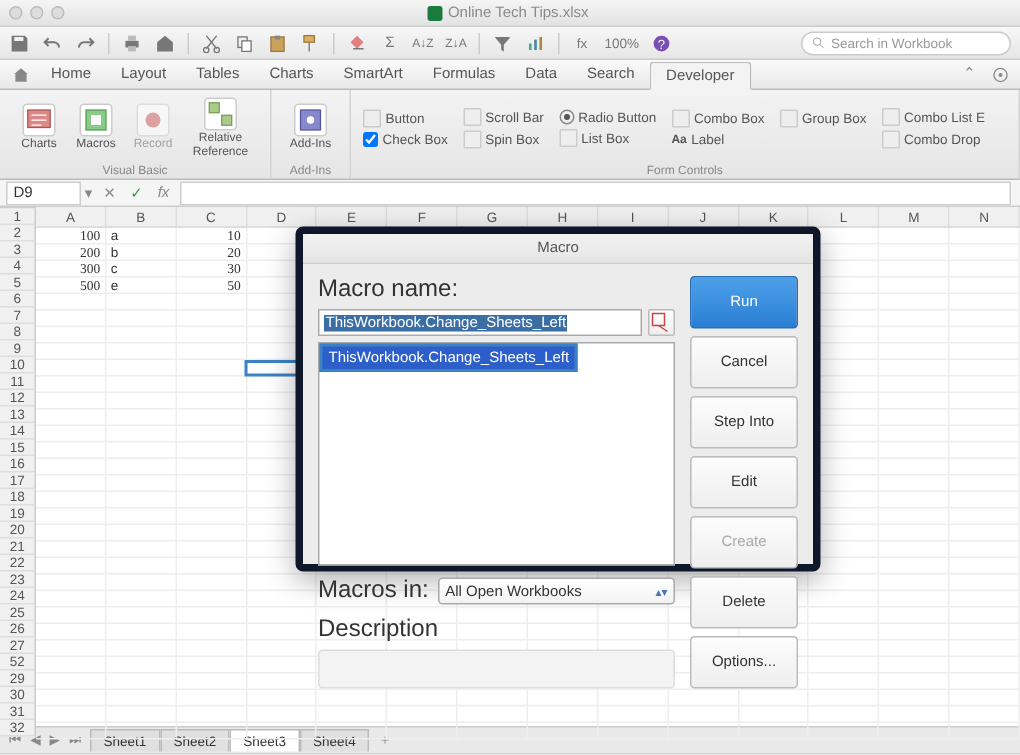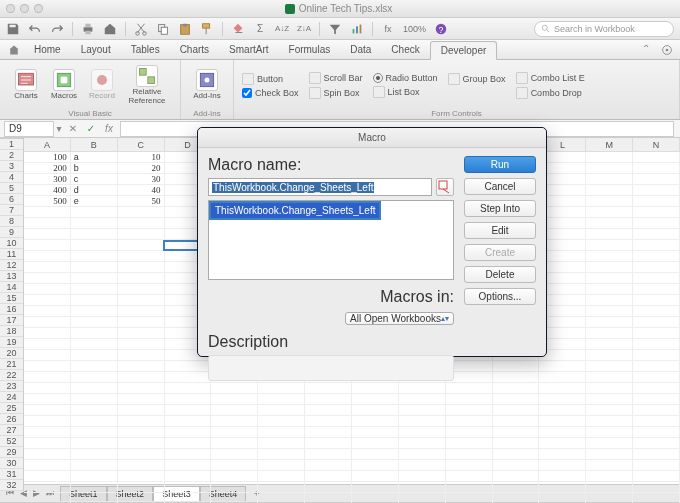--- a/index.html
+++ b/index.html
@@ -59,26 +59,26 @@
 .sheettabs .nav { display: flex; gap: 2px; padding: 0 4px; color: #888; }
 .sheettabs .nav span { padding: 0 2px; }
 .stab { padding: 2px 8px; background: #e0e0e0; border: 1px solid #bbb; border-bottom: none; }
 .stab.active { background: #fff; font-weight: normal; text-align: right; }
 .sheettabs .add { padding: 0 6px; color: #888; }
 .sheettabs .spacer { flex: 1; }
 
 .status { height: 17px; background: linear-gradient(#f0f0f0,#dedede); display: flex; align-items: center; font-size: 9px; color: #555; padding: 0 6px; gap: 8px; border-top: 1px solid #ccc; }
 .status .spacer { flex: 1; }
 
-.dialog { position: absolute; left: 197px; top: 127px; width: 350px; height: 230px; background: #ececec; border: 1px solid #0f172a; border-radius: 5px; box-shadow: 0 6px 20px rgba(0,0,0,0.3); display: flex; flex-direction: column; }
+.dialog { position: absolute; left: 197px; top: 151px; width: 350px; height: 230px; background: #ececec; border: 5px solid #0f172a; border-radius: 5px; box-shadow: 0 6px 20px rgba(0,0,0,0.3); display: flex; flex-direction: column; }
 .dialog .dtitle { height: 20px; background: linear-gradient(#f3f3f3,#e4e4e4); border-bottom: 1px solid #ccc; border-radius: 5px 5px 0 0; text-align: center; font-size: 10px; color: #555; line-height: 20px; }
 .dialog .dbody { flex: 1; padding: 8px 10px; display: flex; gap: 10px; }
 .dialog .dleft { flex: 1; display: flex; flex-direction: column; gap: 4px; }
 .dialog .dright { width: 72px; display: flex; flex-direction: column; gap: 5px; }
-.dbtn { height: 17px; background: linear-gradient(#fdfdfd,#eee); border: 1px solid #bbb; border-radius: 3px; font-size: 10px; color: #333; display: flex; align-items: center; justify-content: center; }
+.dbtn { height: 35px; background: linear-gradient(#fdfdfd,#eee); border: 1px solid #bbb; border-radius: 3px; font-size: 10px; color: #333; display: flex; align-items: center; justify-content: center; }
 .dbtn.primary { background: linear-gradient(#4da0e8,#2a7fd4); color: #fff; border-color: #2a6db0; font-weight: 500; }
 .dbtn.disabled { color: #aaa; }
 .dinput { height: 18px; background: #fff; border: 1px solid #aaa; font-size: 10px; padding: 0 3px; display: flex; align-items: center; }
 .dinput .sel-text { background: #3b6ea5; color: #fff; padding: 0 1px; }
 .dref { width: 18px; height: 18px; border: 1px solid #bbb; background: linear-gradient(#fff,#eee); border-radius: 2px; display: flex; align-items: center; justify-content: center; }
 .dlist { flex: 1; min-height: 80px; background: #fff; border: 1px solid #aaa; font-size: 10px; overflow: hidden; }
 .dlist .item { padding: 2px 4px; }
 .dlist .item.sel { background: #2d5fca; color: #fff; }
 .dlabel { font-size: 16px; color: #333; }
 .dsel { flex: 1; height: 18px; background: linear-gradient(#fff,#f2f2f2); border: 1px solid #aaa; border-radius: 3px; font-size: 10px; padding: 0 4px; display: flex; align-items: center; justify-content: space-between; }
@@ -205,21 +205,21 @@
         <path d="M8 2l6 5H2z M3 7h10v7H3z" fill="#888"></path>
       </svg>
     </span>
   <span class="rtab">Home</span>
   <span class="rtab">Layout</span>
   <span class="rtab">Tables</span>
   <span class="rtab">Charts</span>
   <span class="rtab">SmartArt</span>
   <span class="rtab">Formulas</span>
   <span class="rtab">Data</span>
-  <span class="rtab">Check</span>
+  <span class="rtab">Search</span>
   <span class="rtab active">Developer</span>
   <div class="spacer"></div>
   <span class="rctrl">⌃</span>
   <span class="rctrl"><svg viewBox="0 0 16 16">
         <circle cx="8" cy="8" r="5" fill="none" stroke="#888"></circle>
         <circle cx="8" cy="8" r="1.5" fill="#888"></circle>
       </svg></span>
 </div>
 
 <div class="ribbody">
@@ -302,20 +302,30 @@
       <div class="col">
         <div class="smrow">
             <span style="width:10px;height:10px;border:1px solid #888;border-radius:50%;display:inline-block;position:relative;">
               <span style="position:absolute;inset:2px;background:#555;border-radius:50%"></span>
             </span>
             <span>Radio Button</span>
           </div>
         <div class="smrow">
             <span class="mi"></span>
             <span>List Box</span>
+          </div>
+      </div>
+      <div class="col">
+        <div class="smrow">
+            <span class="mi"></span>
+            <span>Combo Box</span>
+          </div>
+        <div class="smrow">
+            <span style="font-size:8px;font-weight:bold;">Aa</span>
+            <span>Label</span>
           </div>
       </div>
       <div class="col">
         <div class="smrow">
             <span class="mi"></span>
             <span>Group Box</span>
           </div>
         <div class="smrow">&nbsp;</div>
       </div>
       <div class="col">
@@ -441,36 +451,20 @@
           <div class="cell"></div>
           <div class="cell"></div>
           <div class="cell"></div>
           <div class="cell"></div>
           <div class="cell"></div>
           <div class="cell"></div>
           <div class="cell"></div>
           <div class="cell"></div>
         </div>
         <div class="cellrow">
-          <div class="cell right">400</div>
-          <div class="cell">d</div>
-          <div class="cell right">40</div>
-          <div class="cell"></div>
-          <div class="cell"></div>
-          <div class="cell"></div>
-          <div class="cell"></div>
-          <div class="cell"></div>
-          <div class="cell"></div>
-          <div class="cell"></div>
-          <div class="cell"></div>
-          <div class="cell"></div>
-          <div class="cell"></div>
-          <div class="cell"></div>
-        </div>
-        <div class="cellrow">
           <div class="cell right">500</div>
           <div class="cell">e</div>
           <div class="cell right">50</div>
           <div class="cell"></div>
           <div class="cell"></div>
           <div class="cell"></div>
           <div class="cell"></div>
           <div class="cell"></div>
           <div class="cell"></div>
           <div class="cell"></div>
@@ -951,21 +945,21 @@
             <svg viewBox="0 0 16 16">
               <rect x="2" y="2" width="8" height="8" fill="none" stroke="#c44"></rect>
               <path d="M6 10l6 4" stroke="#c44"></path>
             </svg>
           </div>
       </div>
       <div class="dlist" id="macrolist">
           <div class="item sel">ThisWorkbook.Change_Sheets_Left</div>
           <div class="item">ThisWorkbook.Change_Sheets_Right</div>
         </div>
-      <div style="display:flex;gap:6px;align-items:flex-end;margin-top:4px;flex-direction:column;">
+      <div style="display:flex;gap:6px;align-items:flex-start;margin-top:4px;">
         <span class="dlabel">Macros in:</span>
         <div class="dsel">
             <span>All Open Workbooks</span>
             <span class="arr">▴▾</span>
           </div>
       </div>
       <div class="dlabel" style="margin-top:4px;">Description</div>
       <div class="descbox"></div>
     </div>
     <div class="dright">

